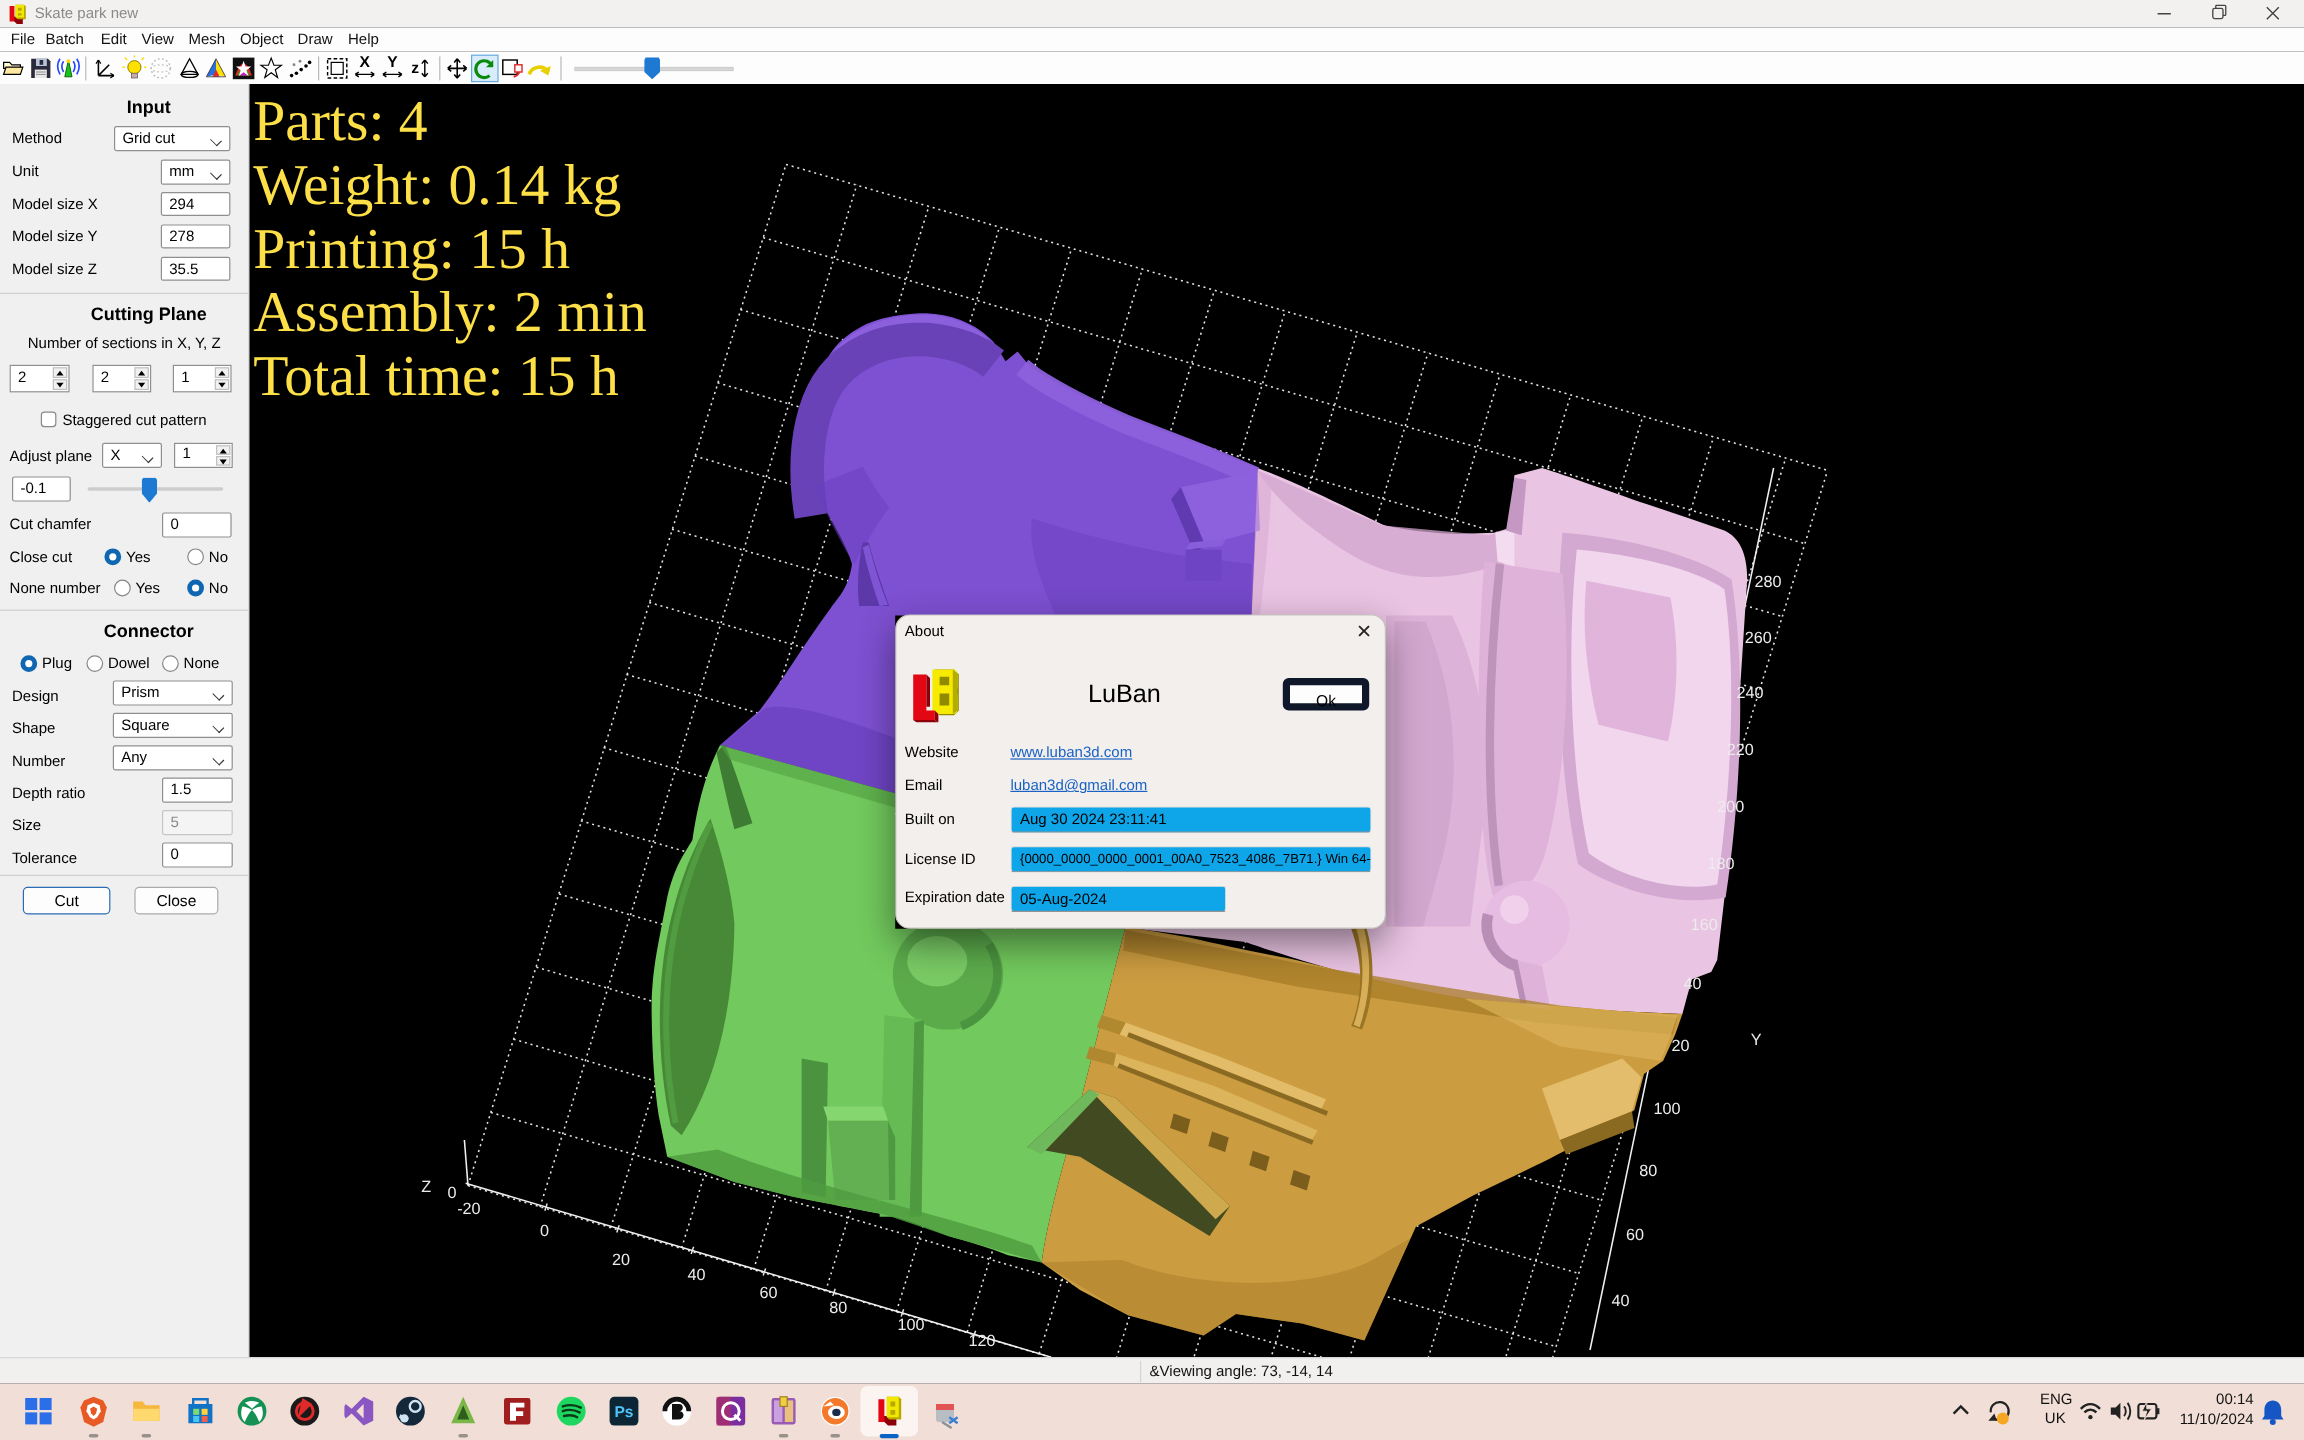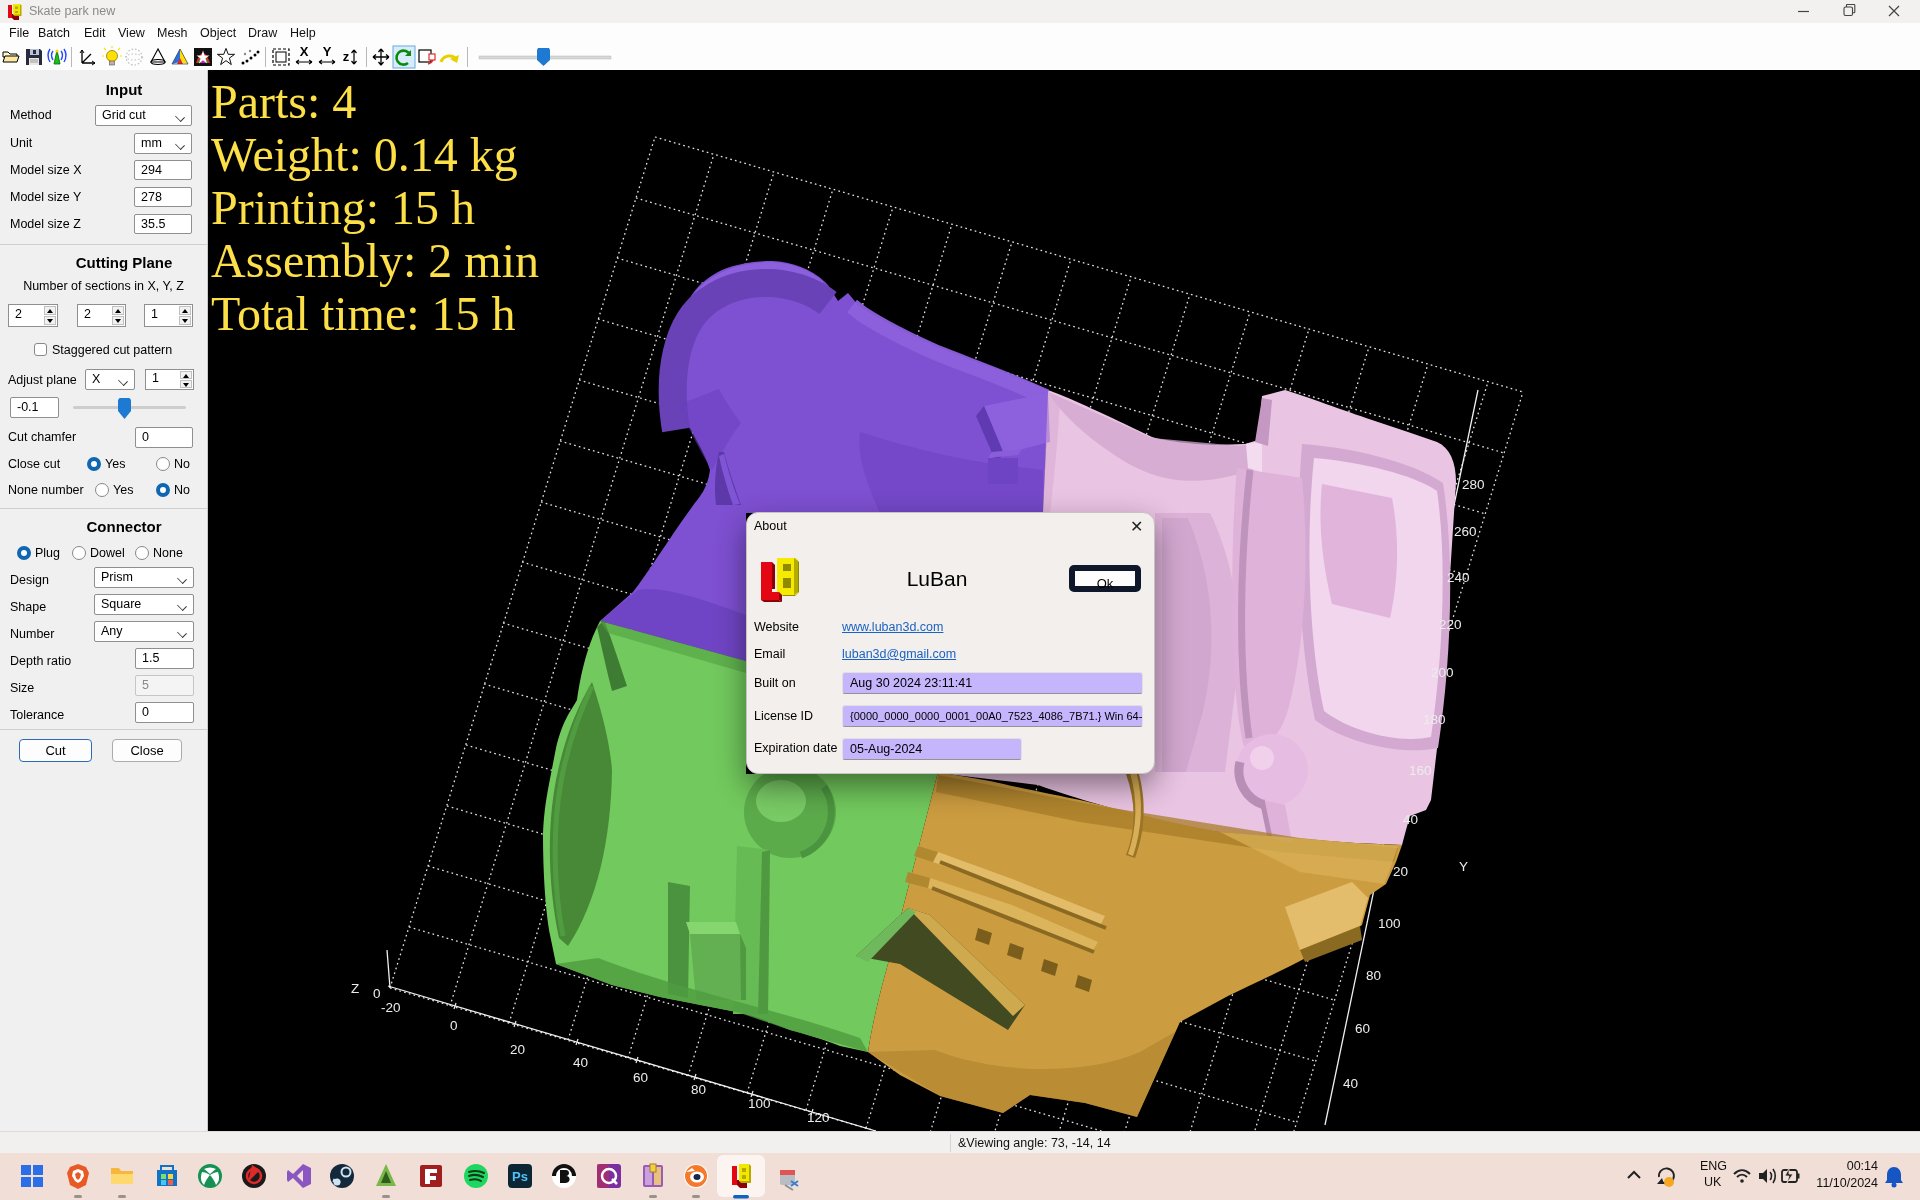--- a/index.html
+++ b/index.html
@@ -36,21 +36,21 @@
 .chk { position:absolute; width:13px; height:13px; border-radius:3px; background:#fff; border:1px solid #8a8886; }
 .btn { position:absolute; background:#fdfdfd; border:1px solid #ababab; border-radius:4px; text-align:center; font-size:13px; }
 
 #dlg { position:absolute; left:746px; top:512px; width:409px; height:262px; background:#f2efec; border:1px solid #c6c3c0; border-radius:12px; box-shadow:0 12px 30px rgba(0,0,0,0.45); font-size:12.5px; color:#000; }
 #dlg .cap { position:absolute; left:7px; top:6px; font-size:12.5px; }
 #dlg .x { position:absolute; left:383px; top:4px; font-size:16px; font-weight:300; color:#222; }
 #dlg .appname { position:absolute; left:0px; top:54px; width:380px; text-align:center; font-size:21px; }
 #dlg .ok { position:absolute; left:322px; top:52px; width:72px; height:27px; background:#fdfdfd; border:6px solid #0f172a; border-radius:5px; text-align:center; line-height:25px; font-size:13px; }
 #dlg .rl { position:absolute; left:7px; }
 #dlg .lnk { color:#1a63c5; text-decoration:underline; }
-#dlg .fld { position:absolute; left:95px; background:#c4b5fd; border:1px solid #e2e0de; border-bottom:1px solid #949391; border-radius:3px; height:22px; line-height:20px; padding-left:7px; font-size:12.5px; white-space:nowrap; overflow:hidden; }
+#dlg .fld { position:absolute; left:95px; background:#0ea5e9; border:1px solid #e2e0de; border-bottom:1px solid #949391; border-radius:3px; height:22px; line-height:20px; padding-left:7px; font-size:12.5px; white-space:nowrap; overflow:hidden; }
 
 #gtext { position:absolute; left:3px; top:5px; font-family:"Liberation Serif", serif; font-size:48px; line-height:53px; color:#fde047; white-space:pre; }
 .tb-run { position:absolute; top:42px; width:8px; height:3px; border-radius:2px; background:#99918b; }
 </style>
 </head>
 <body>
 <div id="page">
   <div id="titlebar">
     <svg width="22" height="20" viewBox="0 0 22 20" style="position:absolute;left:5px;top:3px">
       <path d="M3 2 L7 2 L7 11 L12 11 L12 15 L3 15 Z" fill="#e30613"></path>

